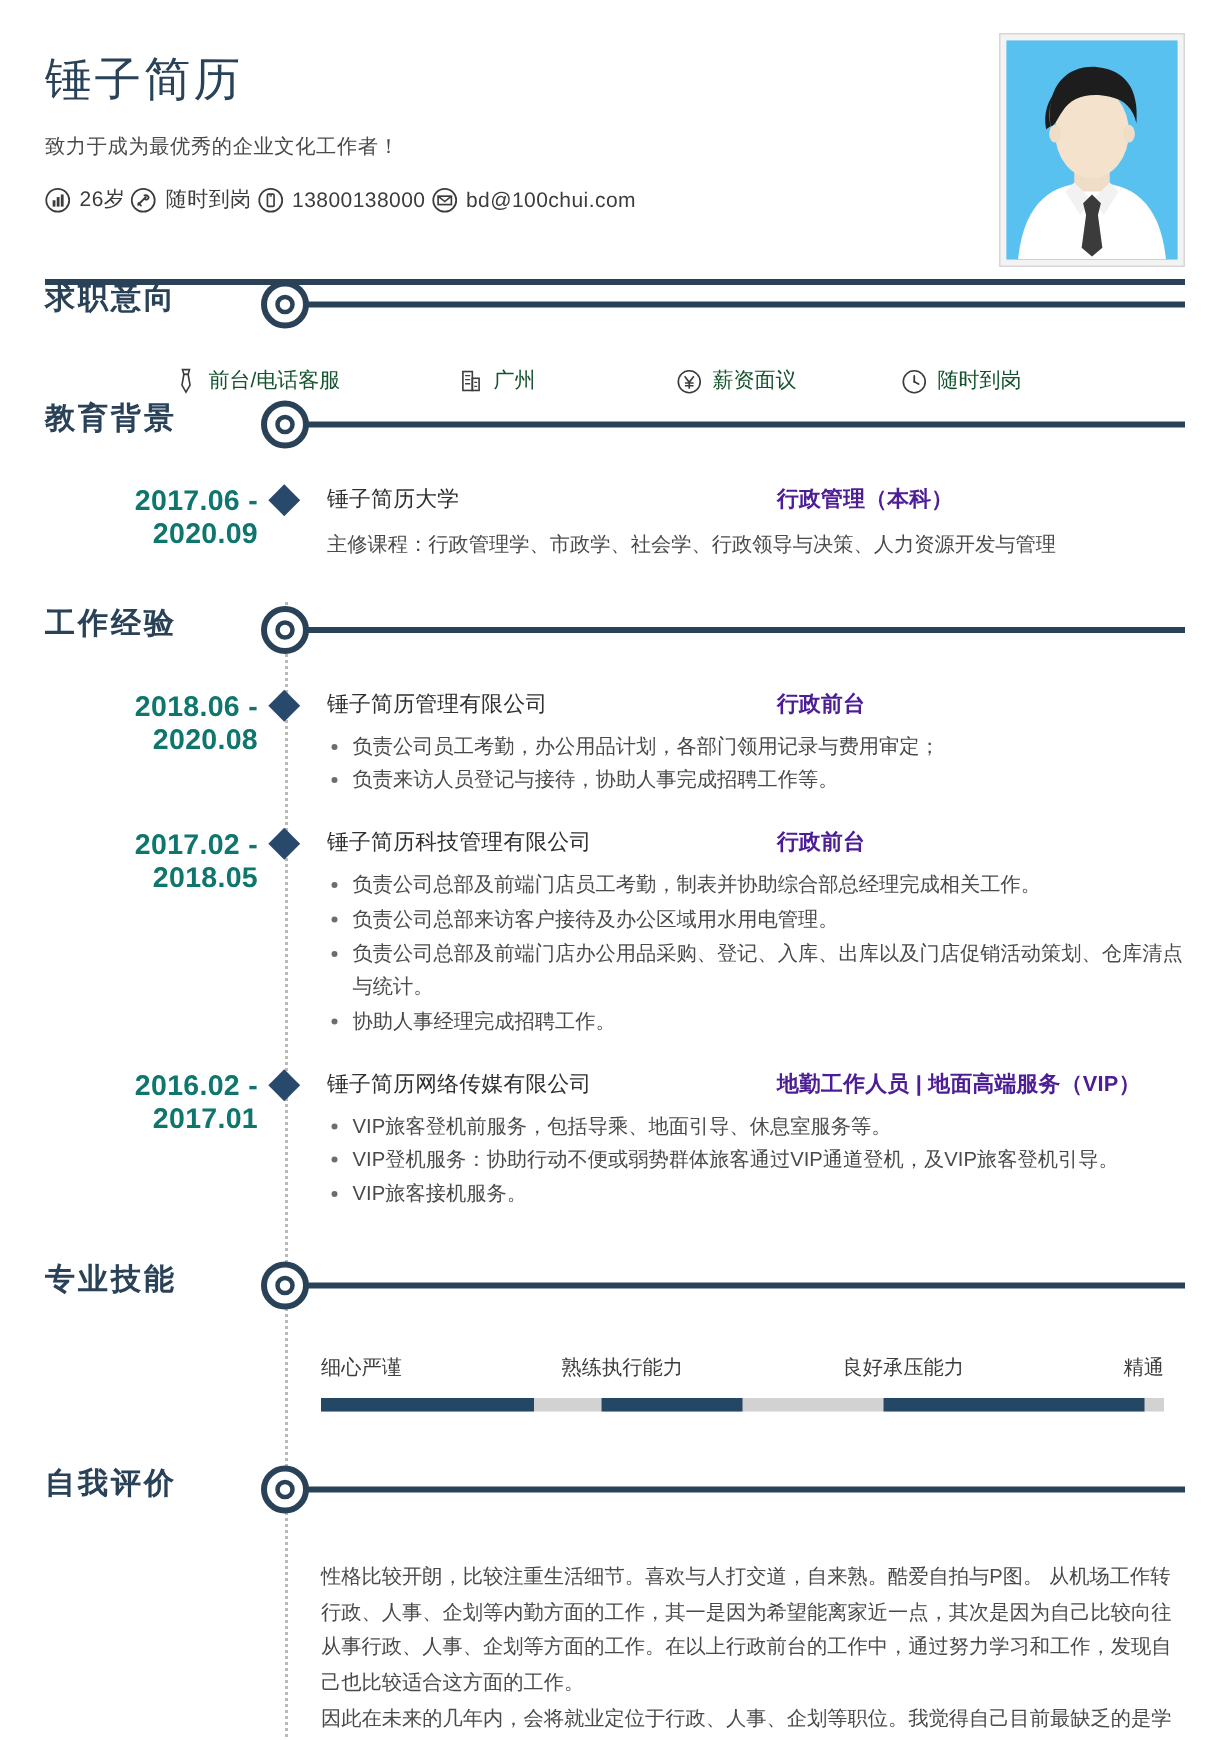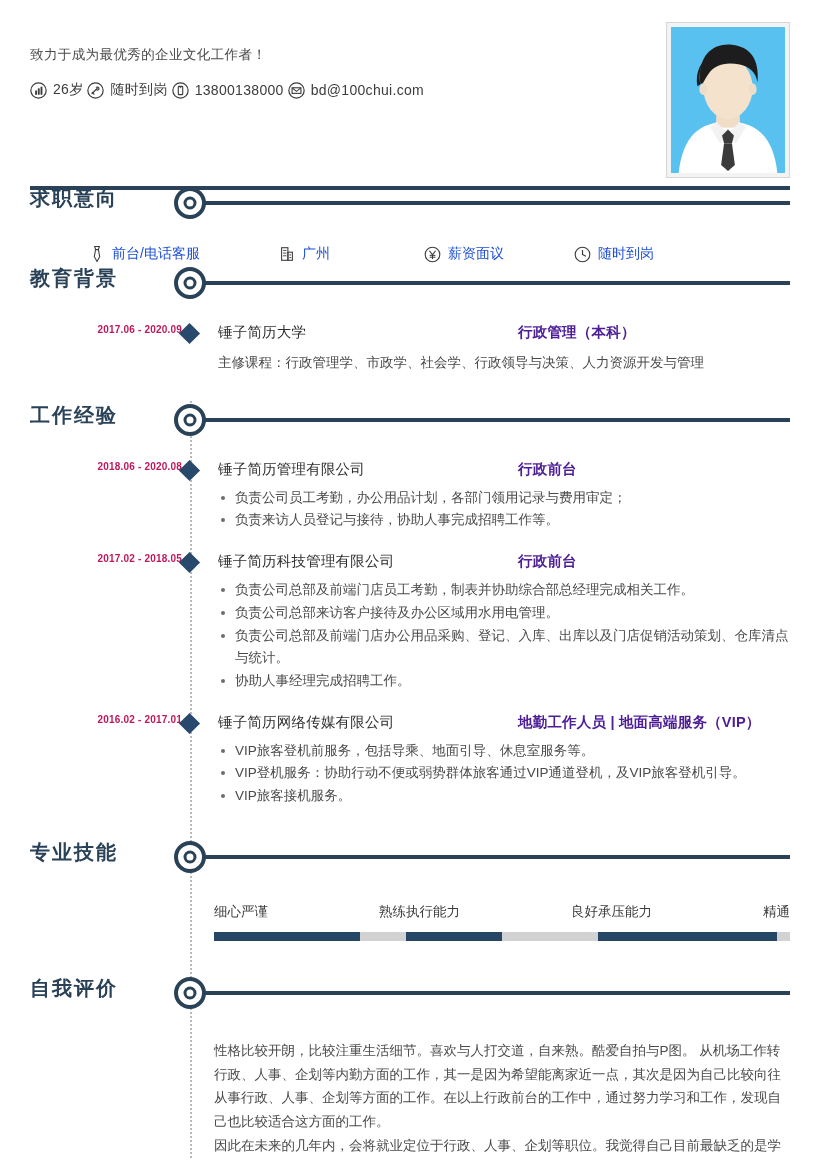--- a/index.html
+++ b/index.html
@@ -153,50 +153,50 @@
     height: 4px;
     background: #2a4258;
     z-index: 2;
   }
 
   
   .intent-row {
     display: flex;
     align-items: center;
     margin: 18px 0 0 0;
-    padding-left: 89px;
+    padding-left: 116px;
     font-size: 14px;
-    color: #1d4ed8;
+    color: #14532d;
   }
   .intent-item {
     display: flex;
     align-items: center;
     gap: 7px;
     white-space: nowrap;
   }
   .intent-item:nth-child(1) { width: 190px; }
   .intent-item:nth-child(2) { width: 145px; }
   .intent-item:nth-child(3) { width: 150px; }
 
   
   .entry {
     position: relative;
     min-height: 34px;
     padding: 0 30px 0 218px;
     margin-top: 16px;
   }
   .entry-date {
     position: absolute;
-    left: 42px;
+    left: 32px;
     top: 1px;
     width: 140px;
     text-align: right;
-    font-size: 10px;
+    font-size: 19px;
     font-weight: bold;
-    color: #be185d;
+    color: #0f766e;
     letter-spacing: .2px;
   }
   .diamond {
     position: absolute;
     left: 182px;
     top: 3px;
     width: 15px;
     height: 15px;
     background: #28496b;
     transform: rotate(45deg);
@@ -245,21 +245,21 @@
     top: 9px;
     width: 4px;
     height: 4px;
     border-radius: 50%;
     background: #6d6d6d;
   }
 
   
   .skills-row {
     display: flex;
-    padding: 22px 30px 0 214px;
+    padding: 22px 44px 0 214px;
   }
   .skill {
     flex: 1;
   }
   .skill-labels {
     display: flex;
     justify-content: space-between;
     font-size: 13.5px;
     color: #3c3c3c;
     margin-bottom: 11px;
@@ -284,20 +284,21 @@
     line-height: 1.75;
   }
   .eval p { margin: 0; }
 </style>
 </head>
 <body>
 
 <div class="page">
 
   <div class="header">
+    <h1 class="name">锤子简历</h1>
     <div class="tagline">致力于成为最优秀的企业文化工作者！</div>
 
     <div class="contact-row">
 
       <div class="contact-item">
         <span class="ico">
           <svg width="17" height="17" viewBox="0 0 20 20">
             <circle cx="10" cy="10" r="9" fill="none" stroke="#3c3c3c" stroke-width="1.4"></circle>
             <rect x="6" y="10" width="2.2" height="5" fill="#3c3c3c"></rect>
             <rect x="9.2" y="7.5" width="2.2" height="7.5" fill="#3c3c3c"></rect>

